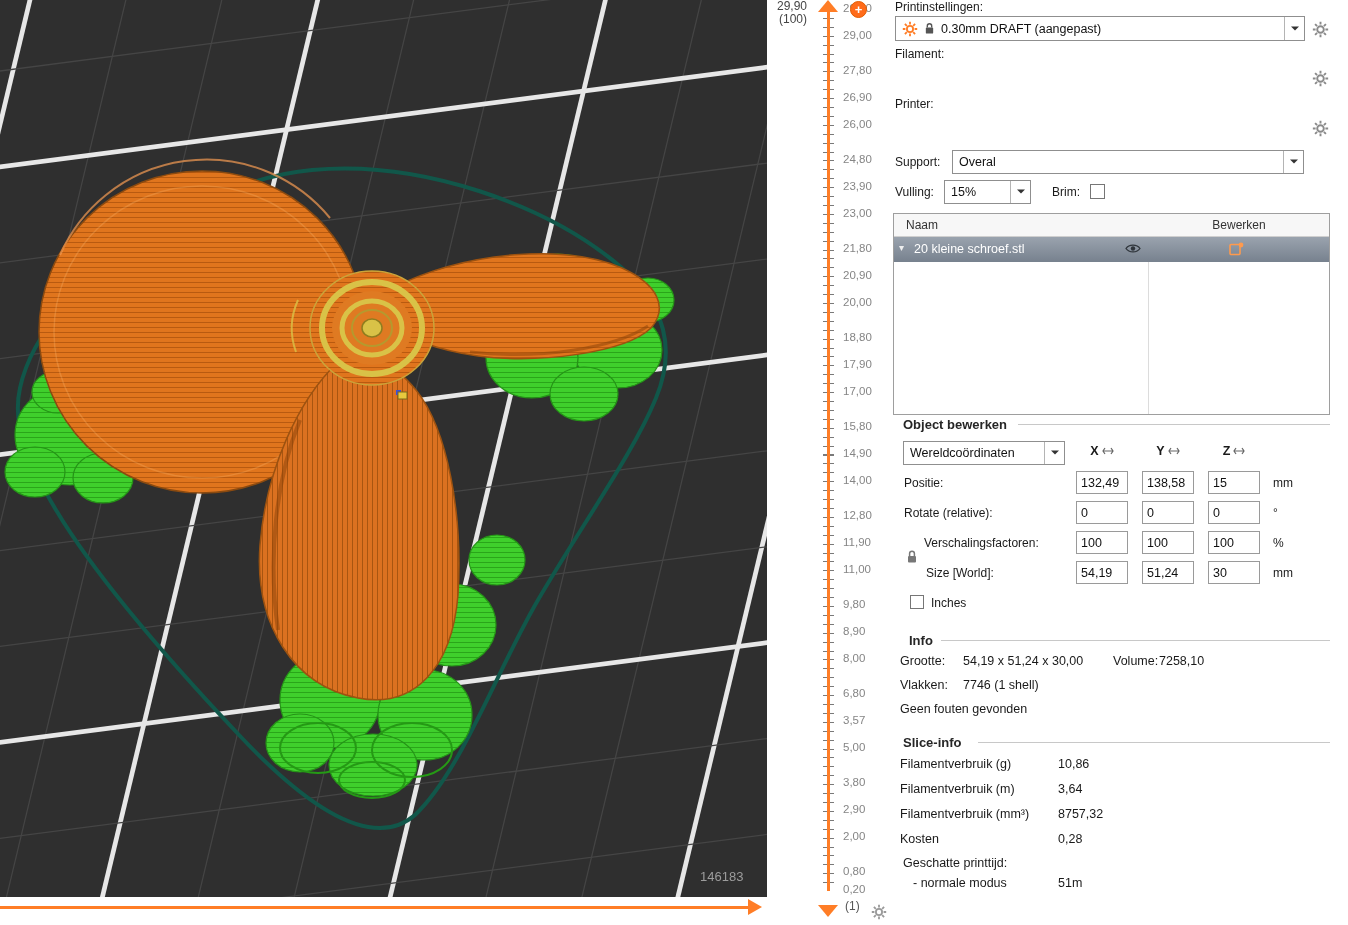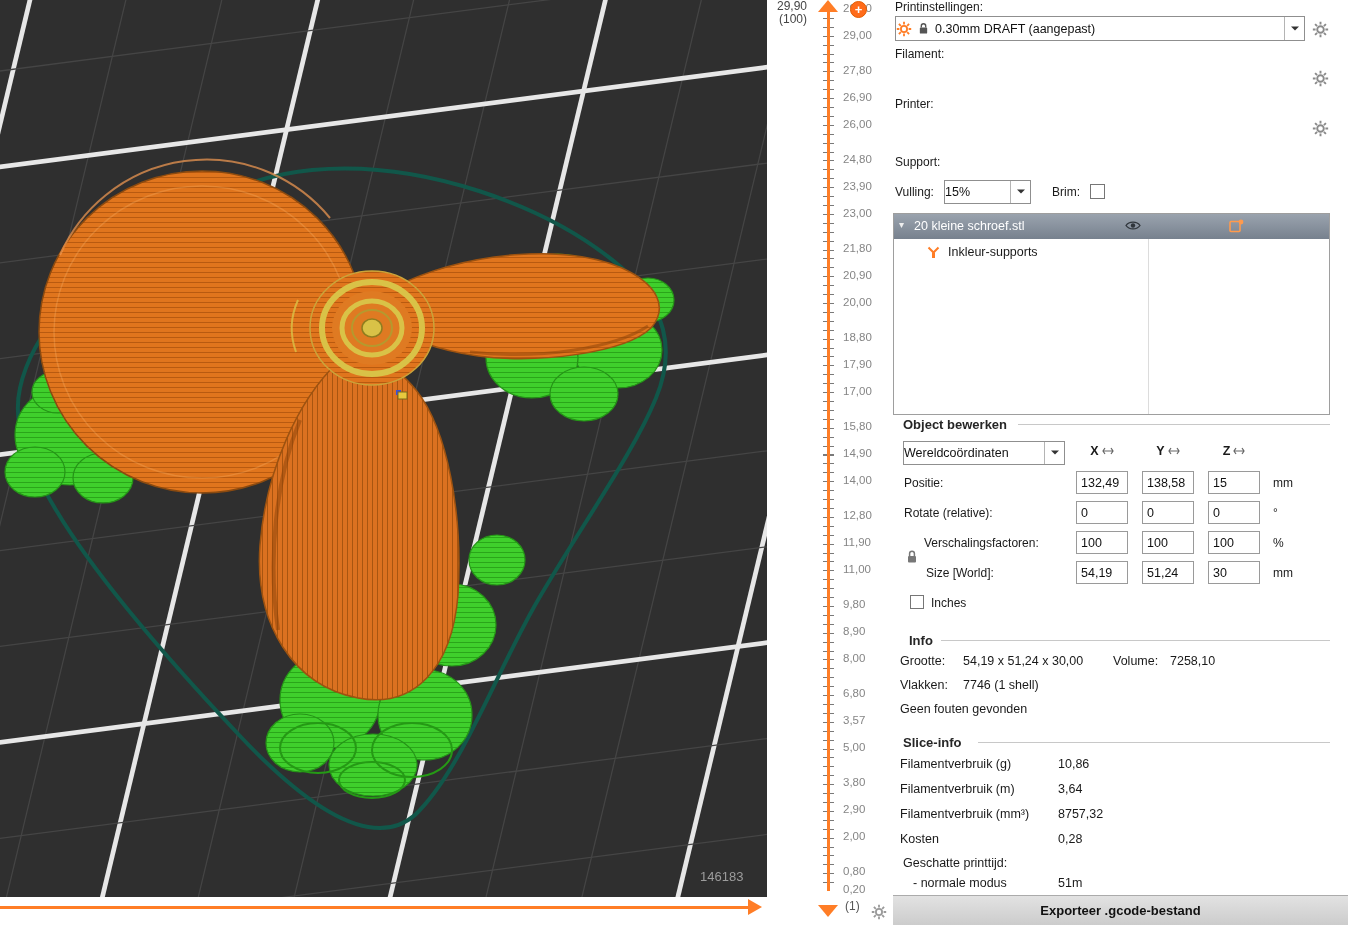--- a/index.html
+++ b/index.html
@@ -30,21 +30,21 @@
               line-height:14px; text-align:center; z-index:3; cursor:pointer; }
   .tick-label { position:absolute; left:76px; font-size:11.5px; color:#858585; white-space:nowrap; z-index:1; }
   .cur-bottom { position:absolute; left:78px; top:899px; font-size:12px; color:#555; }
   .slider-gear { position:absolute; left:104px; top:904px; width:19px; height:19px; color:#9a9a9a; cursor:pointer; }
   .slider-gear svg { width:19px; height:19px; display:block; }
 
   
   #panel { position:absolute; left:893px; top:0; width:455px; height:925px; background:#fff; }
   .lbl { position:absolute; font-size:12px; color:#1a1a1a; white-space:nowrap; }
   .combo { position:absolute; display:flex; align-items:center; gap:6px; background:#fff;
-           border:1px solid #8f8f8f; cursor:pointer; }
+           border:1px solid #8f8f8f; padding-left:6px; cursor:pointer; }
   .ctext { flex:1; font-size:12.5px; color:#111; white-space:nowrap; overflow:hidden; }
   .cicon { display:flex; align-items:center; }
   .cicon svg { display:block; }
   .gear-icon svg { width:16px; height:16px; }
   .lock-icon svg { width:11px; height:13px; }
   .chev { width:20px; align-self:stretch; border-left:1px solid #b4b4b4; position:relative; flex:none; }
   .chev::after { content:''; position:absolute; left:50%; top:50%; transform:translate(-50%,-30%);
                  border:4px solid transparent; border-top-color:#333; }
   .swatch { width:21px; height:15px; background:#ff7d26; border:1px solid #b05510; flex:none; }
   .edit-gear { position:absolute; width:17px; height:17px; color:#8a8a8a; cursor:pointer; }
@@ -304,56 +304,55 @@
 
     <div class="lbl" style="left:2px;top:97px;">Printer:</div>
     <div class="edit-gear gear-icon" style="left:419px;top:120px;"><svg viewBox="0 0 16 16">
           <circle cx="8" cy="8" r="3.1" fill="none" stroke="currentColor" stroke-width="1.8"></circle>
           <g stroke="currentColor" stroke-width="1.8">
             <path d="M8 0.8v2.6M8 12.6v2.6M0.8 8h2.6M12.6 8h2.6M2.9 2.9l1.9 1.9M11.2 11.2l1.9 1.9M13.1 2.9l-1.9 1.9M4.8 11.2l-1.9 1.9"></path>
           </g>
         </svg></div>
 
     <div class="lbl" style="left:2px;top:155px;">Support:</div>
+    <div class="combo" style="left:59px;top:150px;width:352px;height:24px;">
+      <span class="ctext">Overal</span>
+      <span class="chev"></span>
+    </div>
 
     <div class="lbl" style="left:2px;top:185px;">Vulling:</div>
     <div class="combo" style="left:51px;top:180px;width:87px;height:24px;">
       <span class="ctext">15%</span>
       <span class="chev"></span>
     </div>
     <div class="lbl" style="left:159px;top:185px;">Brim:</div>
     <div class="checkbox" style="left:197px;top:184px;"></div>
 
     <div class="objlist">
       <div class="col-div"></div>
+      <div class="objhead">
+        <span style="position:absolute;left:12px;top:4px;">Naam</span>
+        <span style="position:absolute;left:254px;top:4px;width:182px;text-align:center;">Bewerken</span>
+      </div>
       <div class="objrow-sel">
         <span style="position:absolute;left:5px;top:5px;font-size:10px;color:#eee;">▾</span>
         <span style="position:absolute;left:20px;top:5px;">20 kleine schroef.stl</span>
         <span style="position:absolute;left:231px;top:6px;">
           <svg width="16" height="11" viewBox="0 0 16 11">
               <path d="M1 5.5 C4 1, 12 1, 15 5.5 C12 10, 4 10, 1 5.5 Z" fill="none" stroke="#2f353b" stroke-width="1.3"></path>
               <circle cx="8" cy="5.5" r="2.2" fill="#2f353b"></circle>
             </svg>
         </span>
         <span style="position:absolute;left:335px;top:5px;">
           <svg width="15" height="14" viewBox="0 0 15 14">
               <rect x="1" y="2.5" width="10" height="10" rx="1" fill="none" stroke="#ff9a4d" stroke-width="1.6"></rect>
               <circle cx="12" cy="3" r="2.4" fill="#ff9a4d"></circle>
             </svg>
         </span>
       </div>
-      <div class="objrow-sub">
-        <span style="position:absolute;left:32px;top:7px;">
-          <svg width="15" height="13" viewBox="0 0 15 13">
-              <path d="M2.5 1.5 L7.5 6.5 L12.5 1.5" stroke="#ff7d26" stroke-width="2" fill="none"></path>
-              <rect x="6" y="6.5" width="3" height="5.5" fill="#ff7d26"></rect>
-            </svg>
-        </span>
-        <span style="position:absolute;left:54px;top:6px;">Inkleur-supports</span>
-      </div>
     </div>
 
     <div class="sec-title" style="left:10px;top:417px;">Object bewerken</div>
     <div class="sec-line" style="left:125px;top:424px;width:312px;"></div>
 
     <div class="combo" style="left:10px;top:441px;width:162px;height:24px;">
       <span class="ctext">Wereldcoördinaten</span>
       <span class="chev"></span>
     </div>
 
@@ -407,34 +406,33 @@
     <span class="unit" style="left:380px;top:566px;">mm</span>
 
     <div class="checkbox" style="left:17px;top:595px;width:14px;height:14px;"></div>
     <div class="lbl" style="left:38px;top:596px;">Inches</div>
 
     <div class="sec-title" style="left:16px;top:633px;">Info</div>
     <div class="sec-line" style="left:48px;top:640px;width:389px;"></div>
     <div class="infotxt" style="left:7px;top:654px;">Grootte:</div>
     <div class="infotxt" style="left:70px;top:654px;">54,19 x 51,24 x 30,00</div>
     <div class="infotxt" style="left:220px;top:654px;">Volume:</div>
-    <div class="infotxt" style="left:277px;top:654px;">7258,10</div>
+    <div class="infotxt" style="left:266px;top:654px;">7258,10</div>
     <div class="infotxt" style="left:7px;top:678px;">Vlakken:</div>
     <div class="infotxt" style="left:70px;top:678px;">7746 (1 shell)</div>
     <div class="infotxt" style="left:7px;top:702px;">Geen fouten gevonden</div>
 
     <div class="sec-title" style="left:10px;top:735px;">Slice-info</div>
     <div class="sec-line" style="left:85px;top:742px;width:352px;"></div>
     <div class="infotxt" style="left:7px;top:757px;">Filamentverbruik (g)</div>
     <div class="infotxt" style="left:165px;top:757px;">10,86</div>
     <div class="infotxt" style="left:7px;top:782px;">Filamentverbruik (m)</div>
     <div class="infotxt" style="left:165px;top:782px;">3,64</div>
     <div class="infotxt" style="left:7px;top:807px;">Filamentverbruik (mm³)</div>
     <div class="infotxt" style="left:165px;top:807px;">8757,32</div>
     <div class="infotxt" style="left:7px;top:832px;">Kosten</div>
     <div class="infotxt" style="left:165px;top:832px;">0,28</div>
     <div class="infotxt" style="left:10px;top:856px;">Geschatte printtijd:</div>
     <div class="infotxt" style="left:20px;top:876px;">- normale modus</div>
     <div class="infotxt" style="left:165px;top:876px;">51m</div>
 
-    <button class="export-btn">Exporteer .gcode-bestand</button>
   </div>
 </div>
 
 </body></html>

